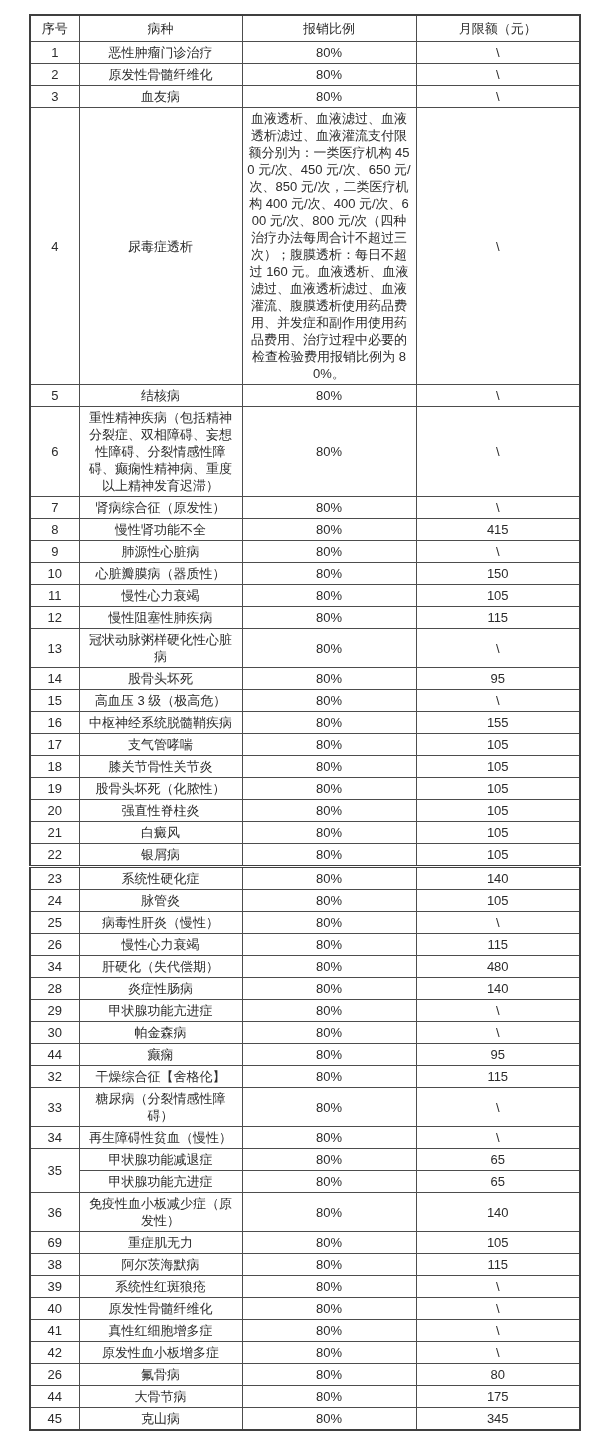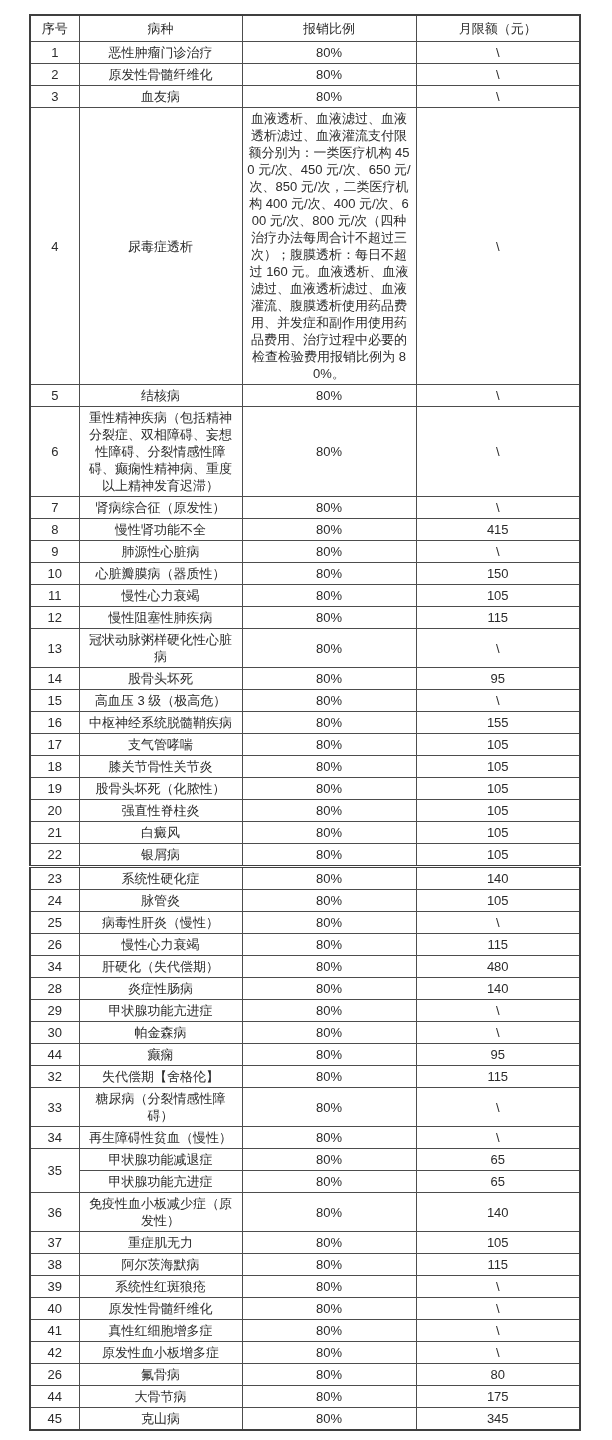--- a/index.html
+++ b/index.html
@@ -238,21 +238,21 @@
           <td>\</td>
         </tr>
         <tr>
           <td rowspan="1">44</td>
           <td>癫痫</td>
           <td>80%</td>
           <td>95</td>
         </tr>
         <tr>
           <td rowspan="1">32</td>
-          <td>失代偿期【舍格伦】</td>
+          <td>干燥综合征【舍格伦】</td>
           <td>80%</td>
           <td>115</td>
         </tr>
         <tr>
           <td rowspan="1">33</td>
           <td>糖尿病（分裂情感性障碍）</td>
           <td>80%</td>
           <td>\</td>
         </tr>
         <tr>
@@ -272,21 +272,21 @@
           <td>80%</td>
           <td>65</td>
         </tr>
         <tr>
           <td rowspan="1">36</td>
           <td>免疫性血小板减少症（原发性）</td>
           <td>80%</td>
           <td>140</td>
         </tr>
         <tr>
-          <td rowspan="1">37</td>
+          <td rowspan="1">69</td>
           <td>重症肌无力</td>
           <td>80%</td>
           <td>105</td>
         </tr>
         <tr>
           <td rowspan="1">38</td>
           <td>阿尔茨海默病</td>
           <td>80%</td>
           <td>115</td>
         </tr>

